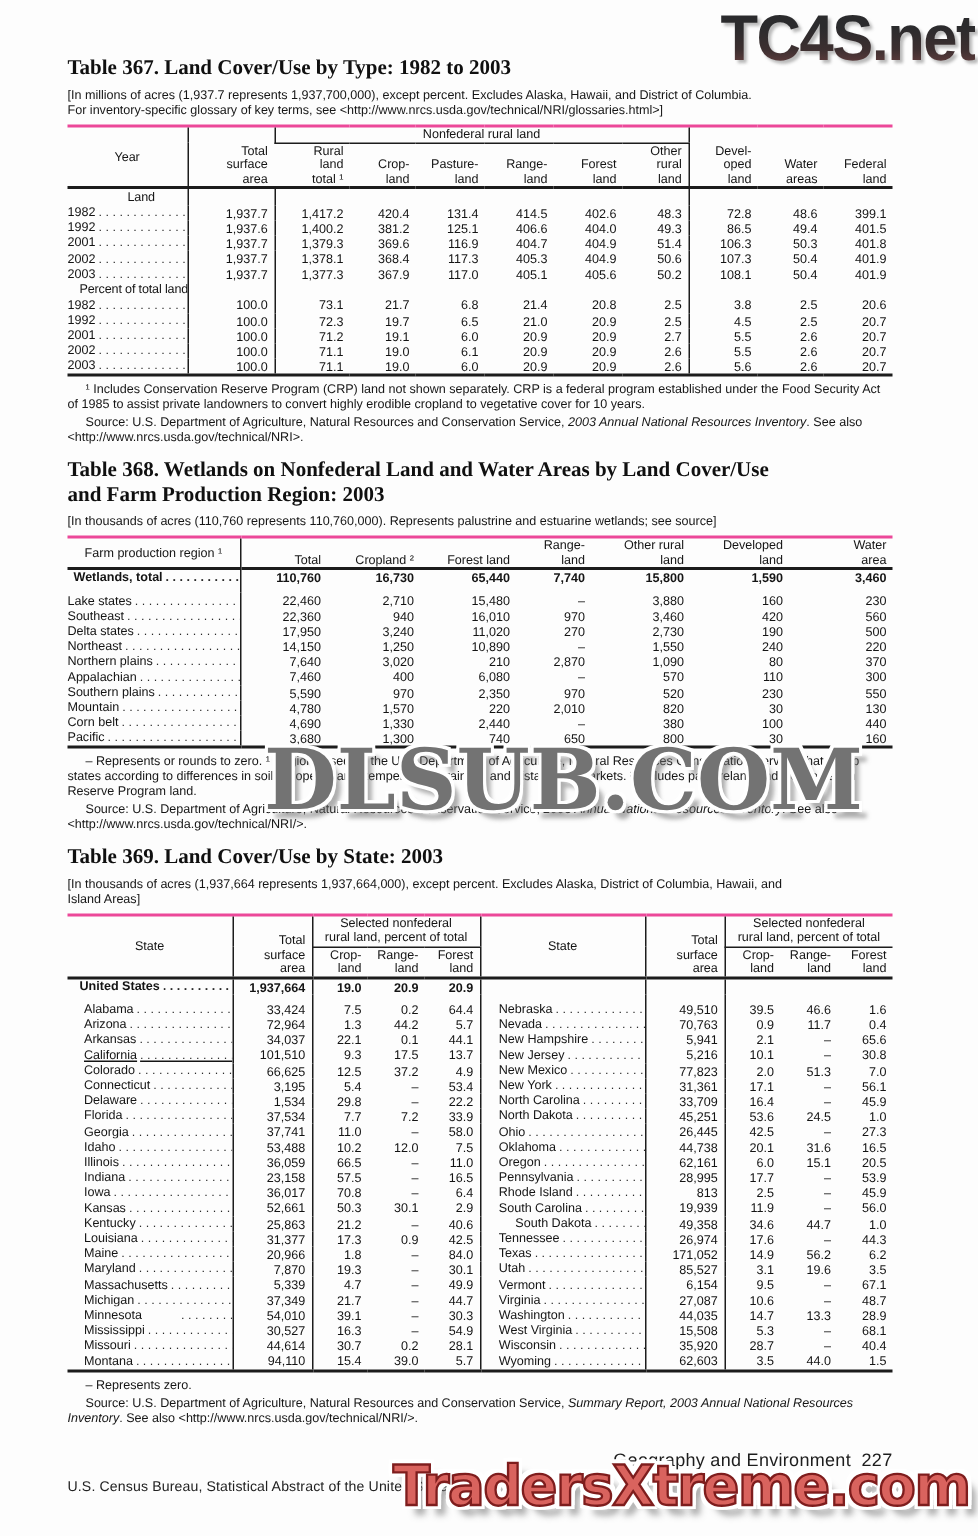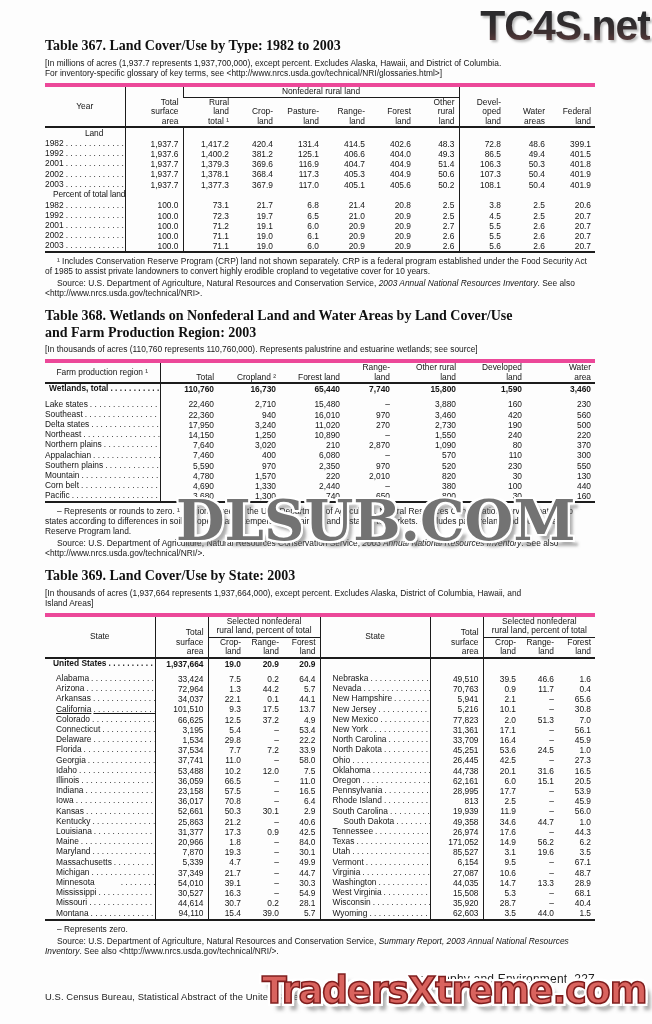--- a/index.html
+++ b/index.html
@@ -11,21 +11,21 @@
   h2.ttl{font-family:"Liberation Serif",serif;font-weight:bold;font-size:14px;line-height:16.5px;
         margin:0 0 3px 0;white-space:pre-line;color:#101010;}
   p.bracket{font-size:8.4px;line-height:10px;margin:0 0 5px 0;white-space:pre-line;}
   p.fn{font-size:8.4px;line-height:10px;margin:2px 0 0 0;text-indent:12px;}
   .fnblock{margin:3px 0 10px 0;}
 
   table{border-collapse:collapse;table-layout:fixed;width:550px;font-size:8.4px;color:#141414;}
   table{margin:0 0 2px 0;}
   th,td{padding:0;font-weight:normal;line-height:9.6px;overflow:hidden;}
   thead th,thead td{line-height:9.4px;}
-  .topline{border-top:4px solid #ec4899;}
+  .topline{border-top:2px solid #ec4899;}
   .hdrline{border-bottom:2px solid #1c1c1c;}
   .botline{border-bottom:2px solid #1c1c1c;}
   .vl{border-left:1px solid #1c1c1c;}
   .spanner{text-align:center;border-bottom:1px solid #1c1c1c;vertical-align:bottom;padding-bottom:1px;white-space:pre-line;}
   .hyear{text-align:center;vertical-align:middle;}
   .h{vertical-align:bottom;}
   .num{text-align:right;padding-right:4px;}
   td.num{height:10.2px;line-height:10.2px;white-space:nowrap;}
   tr.datarow td{height:10.2px;}
   tr.b td, tr.b .lab, tr.b .dots{font-weight:bold;}

